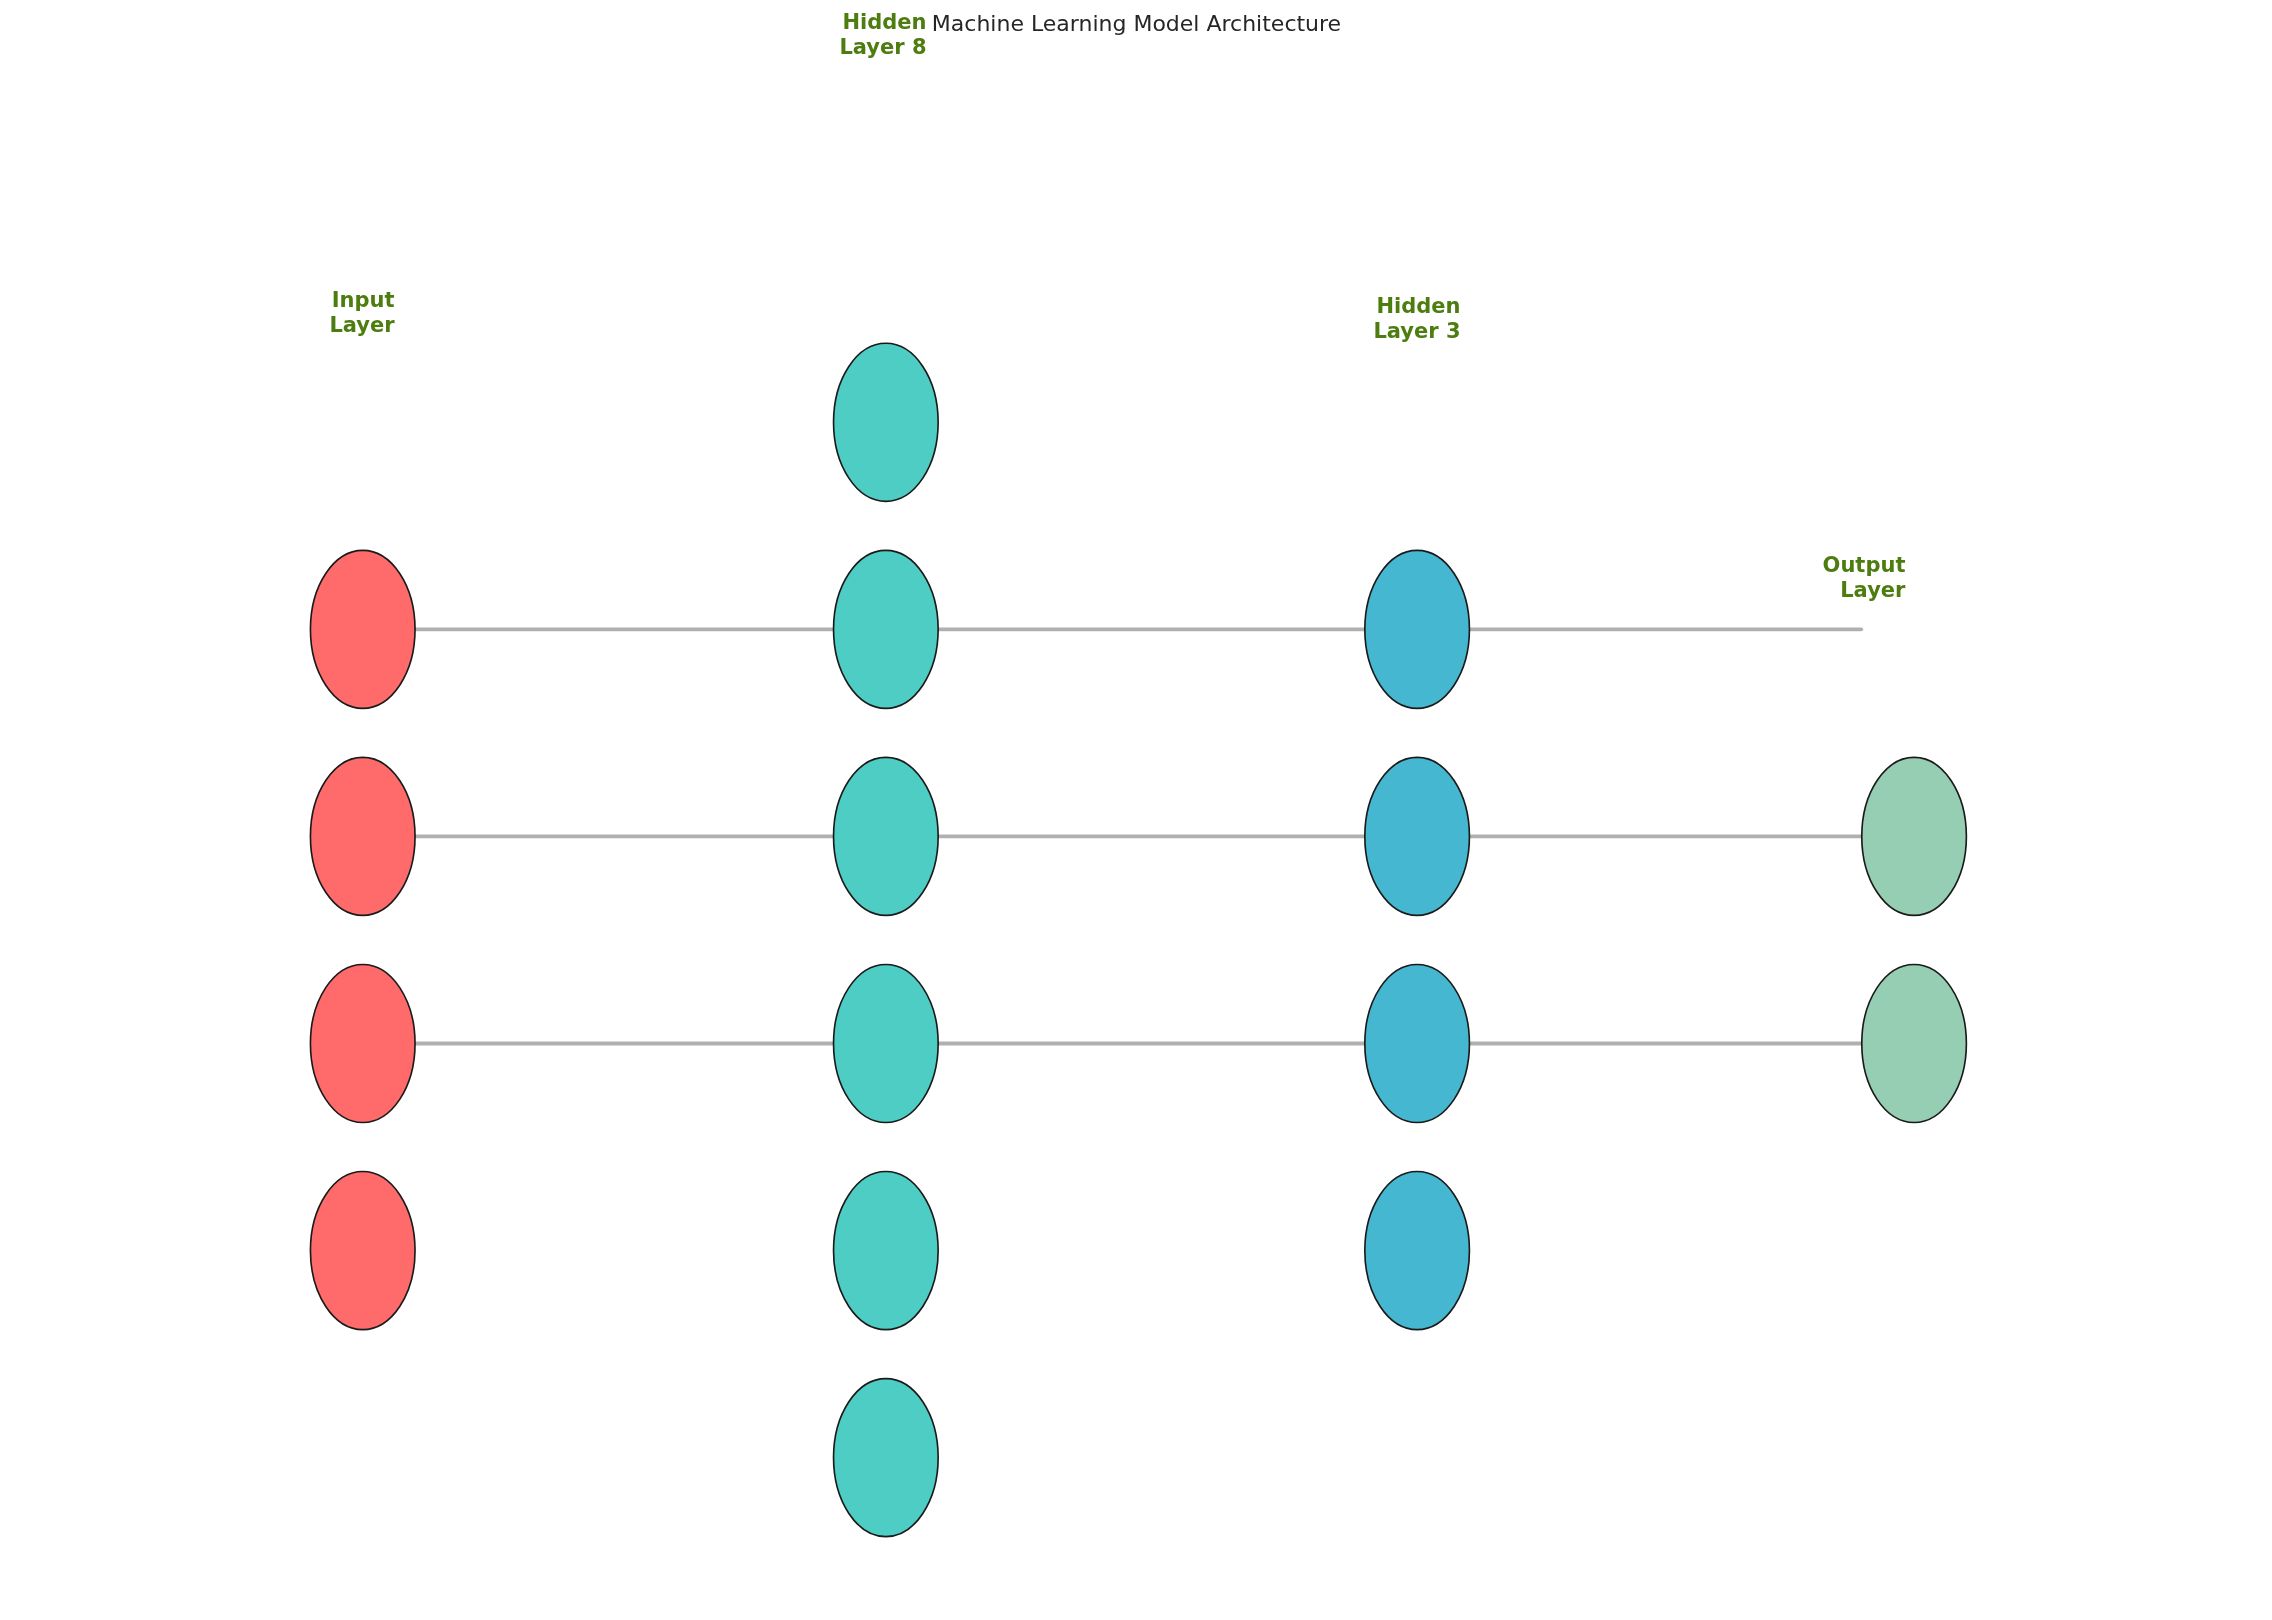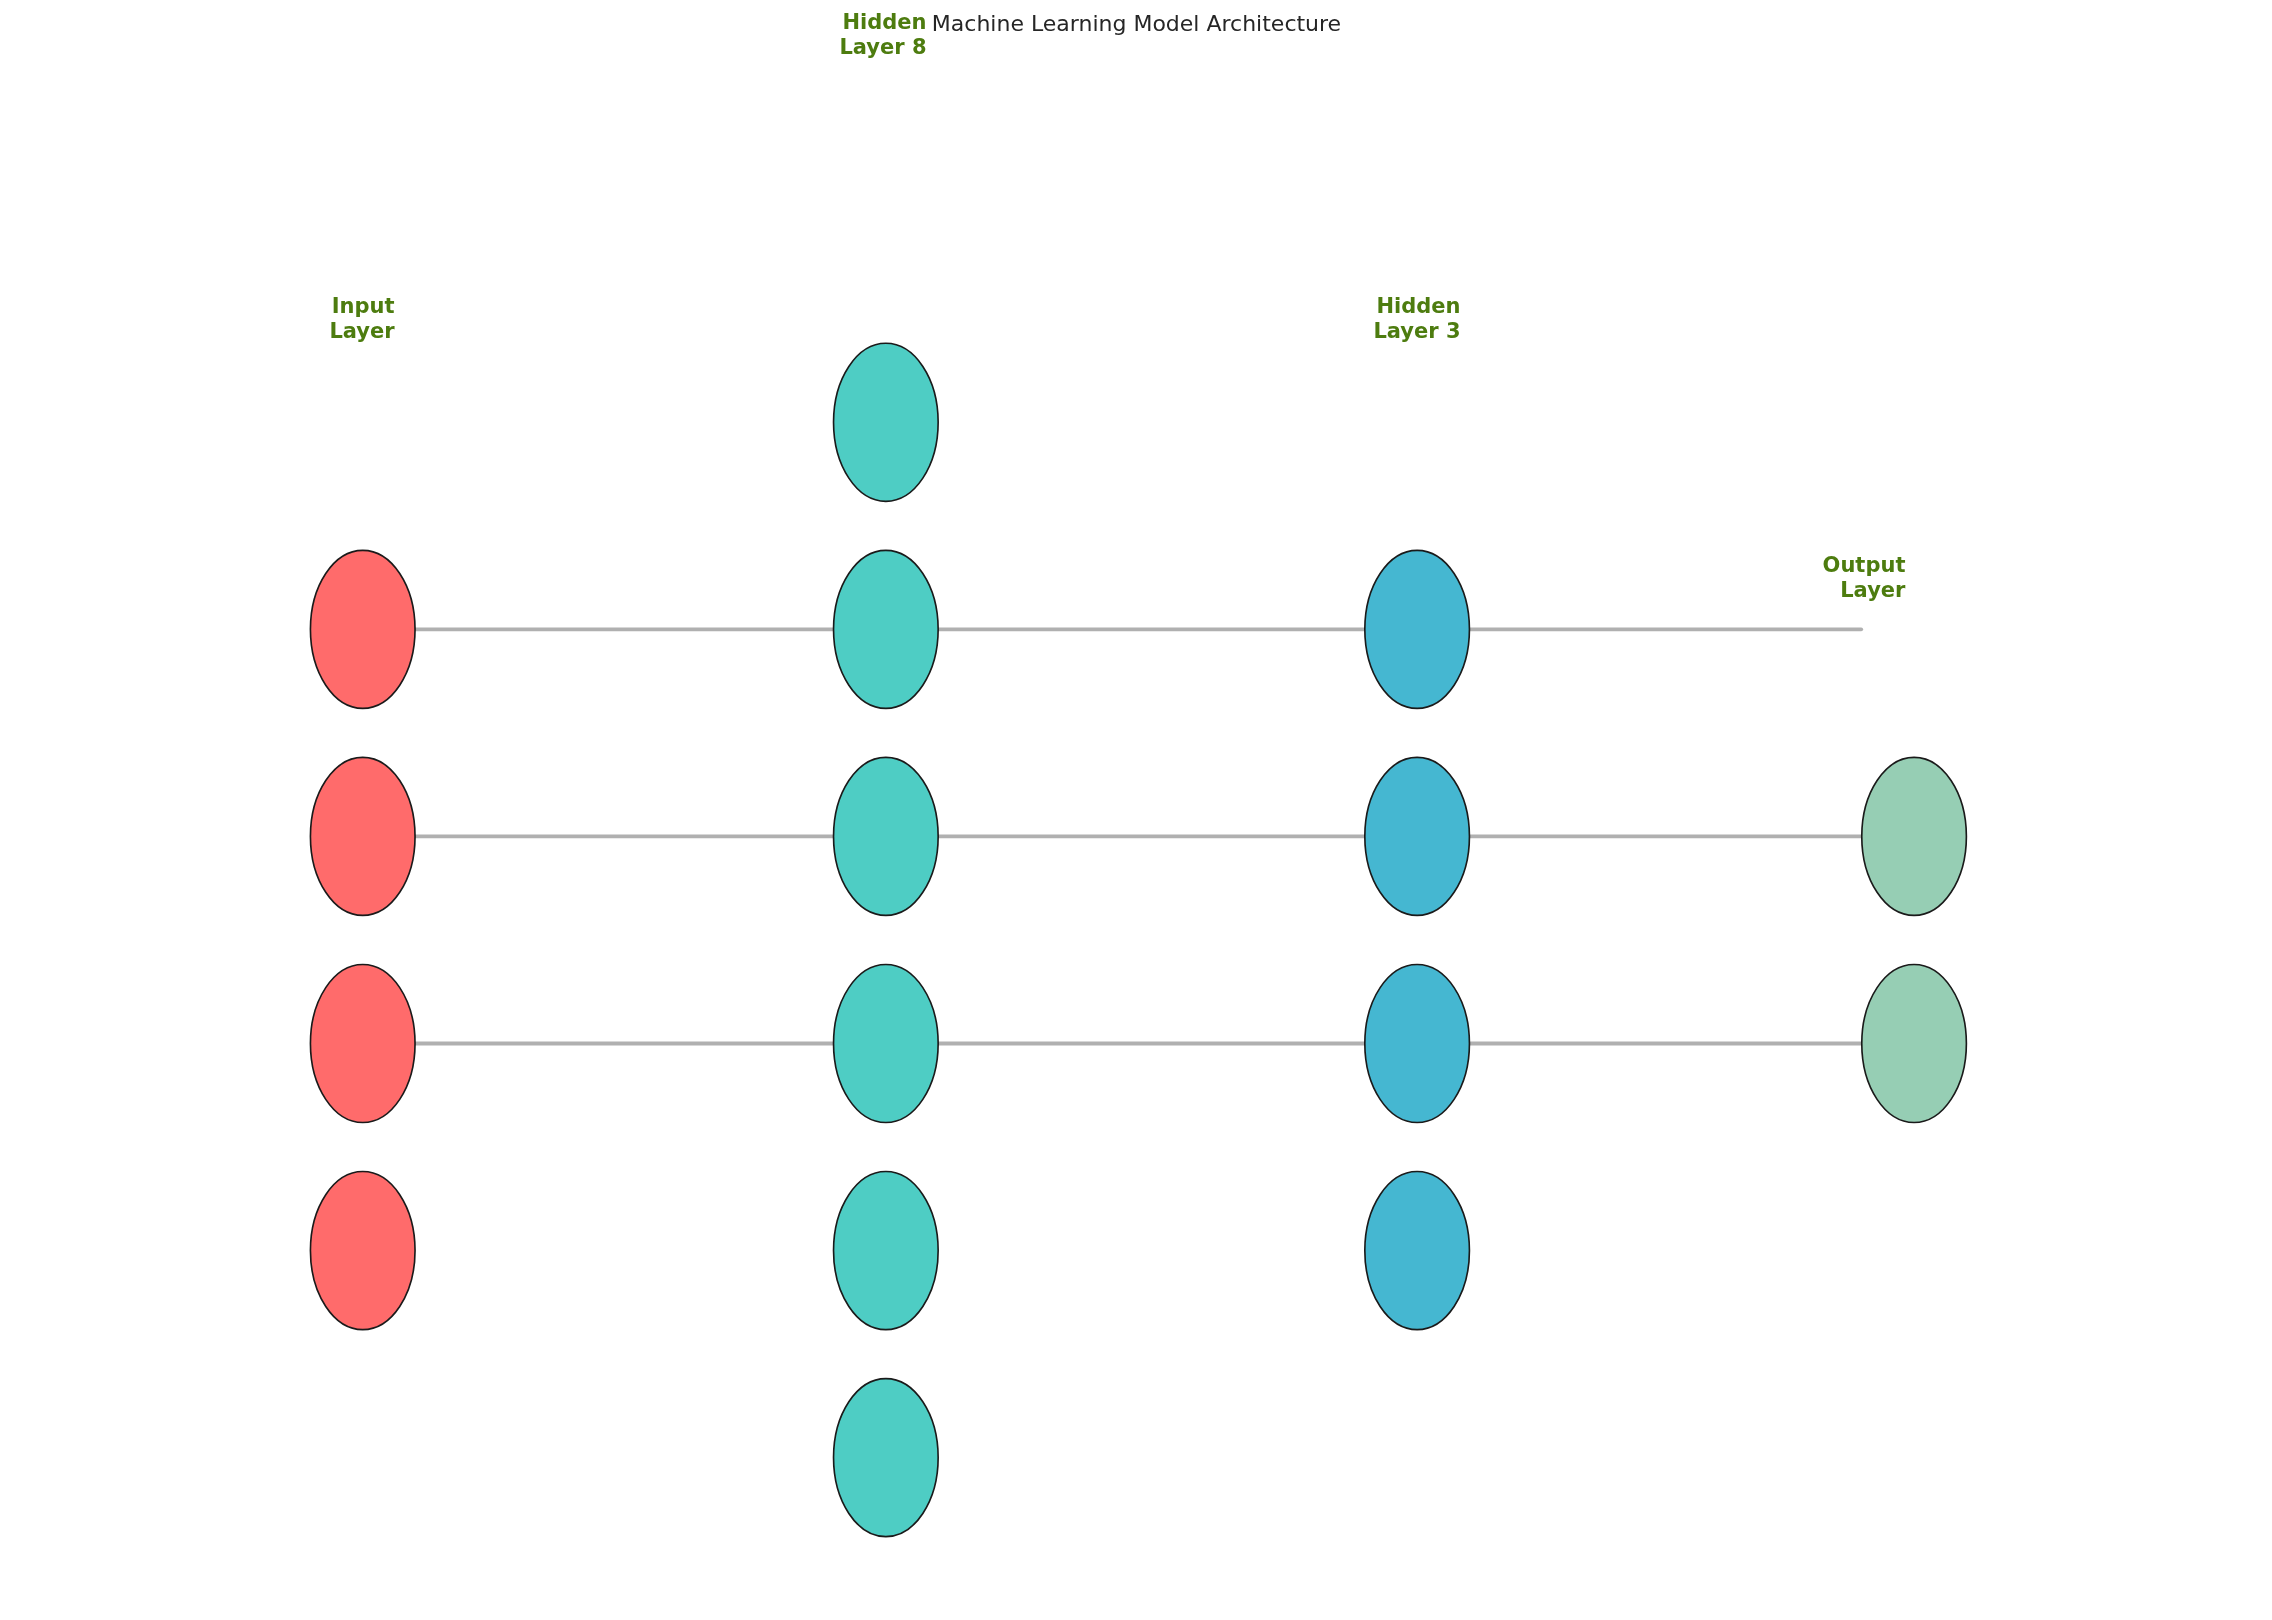--- a/index.html
+++ b/index.html
@@ -74,20 +74,20 @@
         <ellipse cx="2600" cy="1155" rx="96" ry="145" fill="#45B7D1" stroke="#1a1a1a" stroke-width="3"></ellipse>
         <ellipse cx="2600" cy="1535" rx="96" ry="145" fill="#45B7D1" stroke="#1a1a1a" stroke-width="3"></ellipse>
         <ellipse cx="2600" cy="1915" rx="96" ry="145" fill="#45B7D1" stroke="#1a1a1a" stroke-width="3"></ellipse>
         <ellipse cx="2600" cy="2295" rx="96" ry="145" fill="#45B7D1" stroke="#1a1a1a" stroke-width="3"></ellipse>
         <ellipse cx="3512" cy="1535" rx="96" ry="145" fill="#96CEB4" stroke="#1a1a1a" stroke-width="3"></ellipse>
         <ellipse cx="3512" cy="1915" rx="96" ry="145" fill="#96CEB4" stroke="#1a1a1a" stroke-width="3"></ellipse>
       </g>
   </svg>
 
   <div id="labels-group">
-      <div class="layer-label" style="left: 362px; top: 294px;"><div>Input</div><div>Layer</div></div>
+      <div class="layer-label" style="left: 362px; top: 288px;"><div>Input</div><div>Layer</div></div>
       <div class="layer-label" style="left: 883px; top: 9.8px;"><div>Hidden</div><div>Layer 8</div></div>
       <div class="layer-label" style="left: 1417px; top: 294px;"><div>Hidden</div><div>Layer 3</div></div>
       <div class="layer-label" style="left: 1864px; top: 553px;"><div>Output</div><div>Layer</div></div>
     </div>
 
 </div>
 
 
 </body></html>

